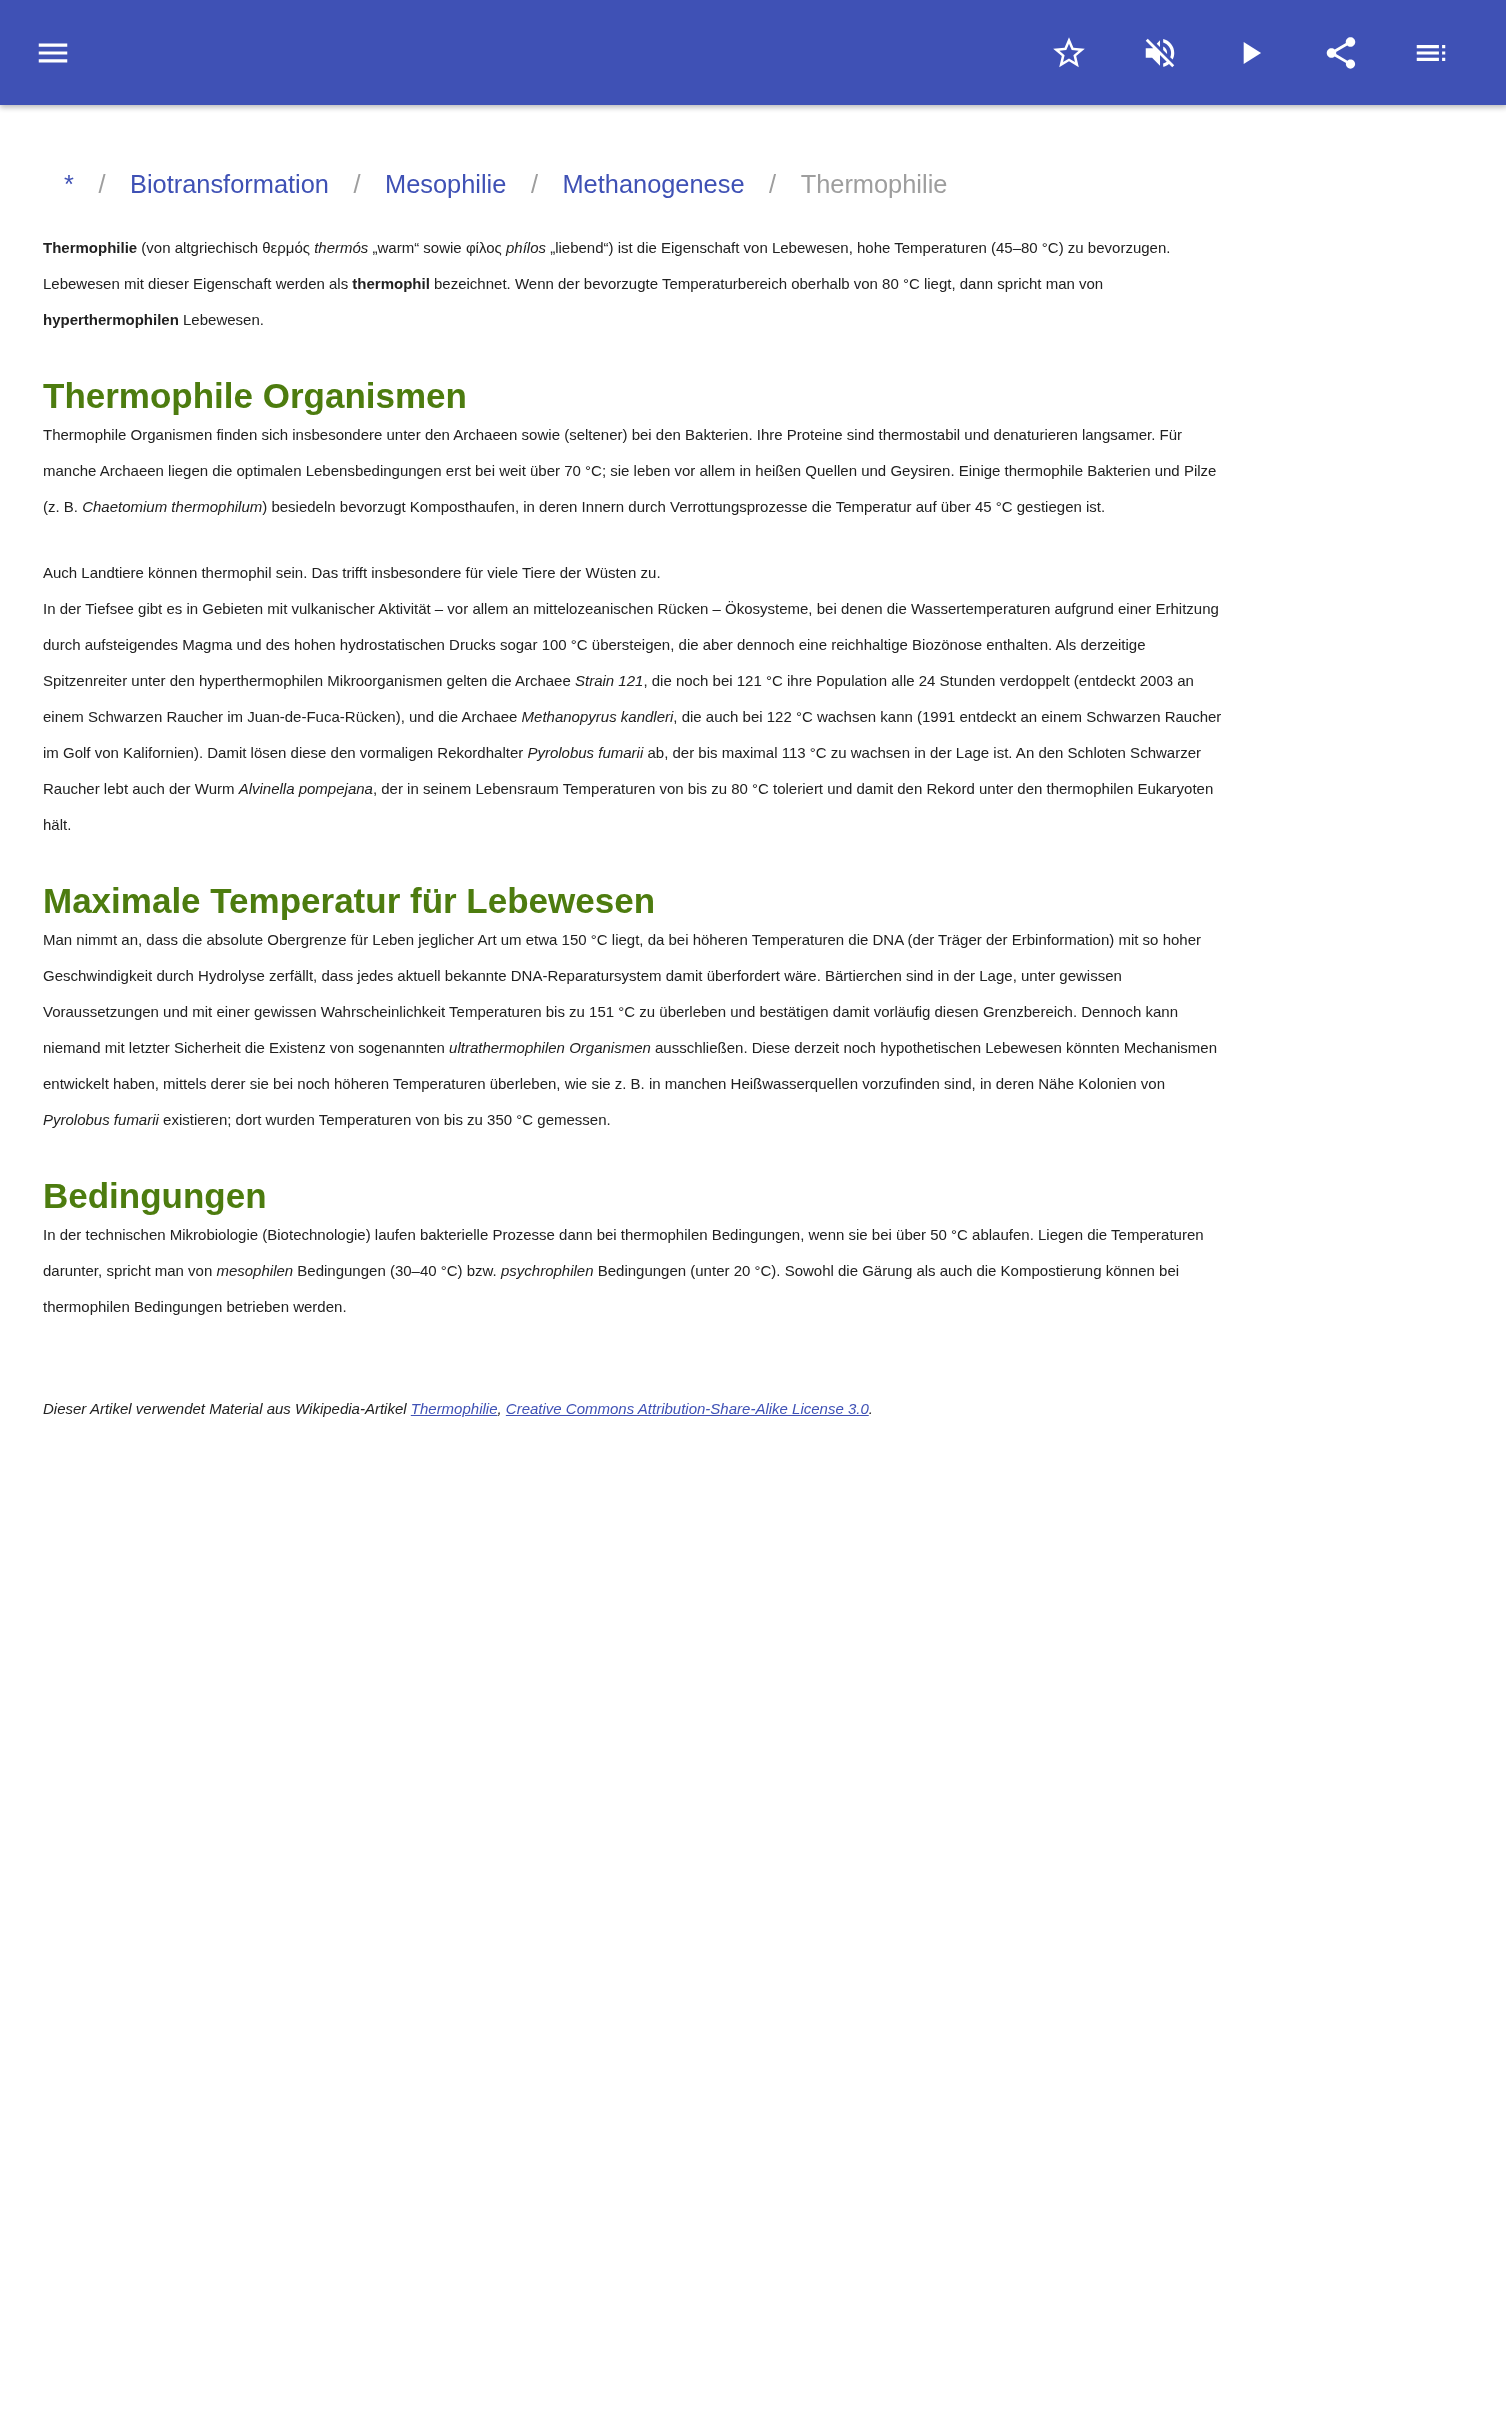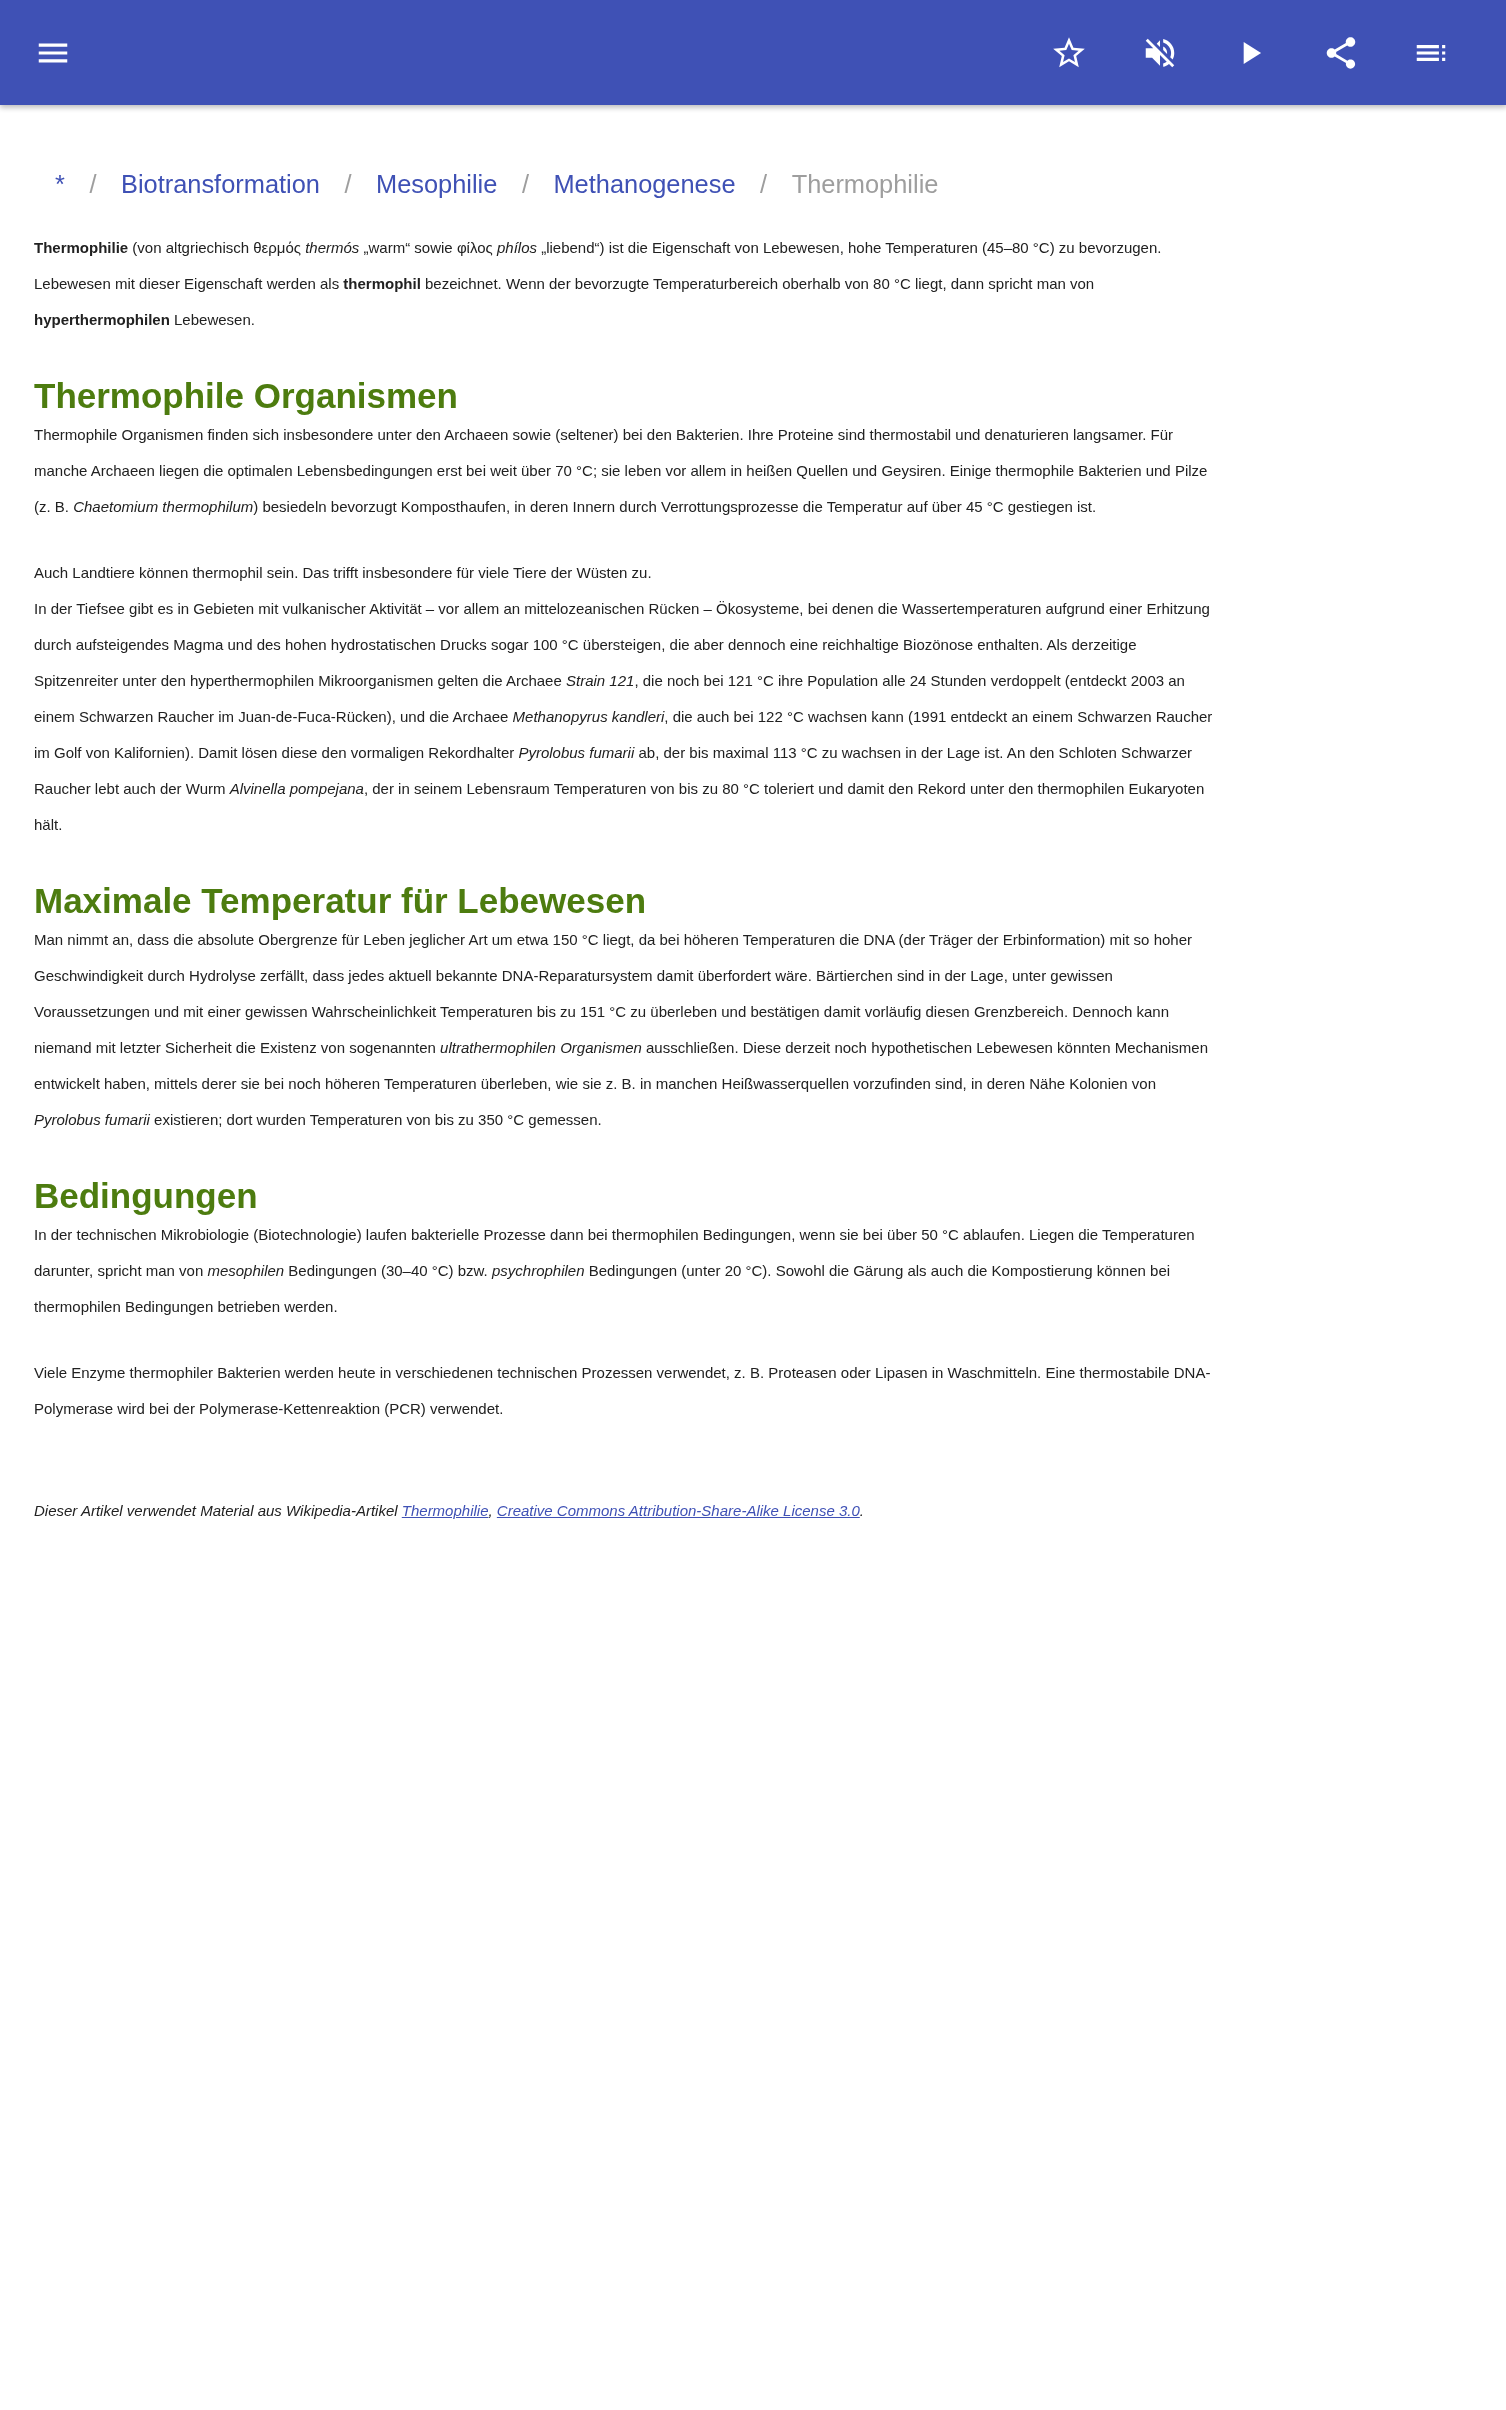--- a/index.html
+++ b/index.html
@@ -10,21 +10,21 @@
       background: #3f51b5;
       box-shadow: 0 2.8px 5.6px rgba(0,0,0,0.28);
       z-index: 2;
     }
     .appbar .icon-btn {
       position: absolute; top: 24.5px; width: 56px; height: 56px;
       display: flex; align-items: center; justify-content: center; cursor: pointer;
     }
     .appbar svg { width: 38px; height: 38px; fill: #ffffff; }
     .content {
-      position: absolute; top: 105px; left: 4px; width: 1239px;
+      position: absolute; top: 105px; left: 13px; width: 1239px;
       padding: 0 30px;
     }
     .breadcrumb {
       margin-top: 60px; padding-left: 21px;
       font-size: 25.4px; line-height: 38px; white-space: nowrap;
     }
     .breadcrumb .crumb { color: #3f51b5; text-decoration: none; cursor: pointer; }
     .breadcrumb .sep { color: #9e9e9e; margin: 0 24.5px; }
     .breadcrumb .current { color: #9e9e9e; }
     p.body {
@@ -95,18 +95,17 @@
   </section>
 
   <section>
     <h2>Maximale Temperatur für Lebewesen</h2>
     <p class="body"><span>Man nimmt an, dass die absolute Obergrenze für Leben jeglicher Art um etwa 150 °C liegt, da bei höheren Temperaturen die DNA (der Träger der Erbinformation) mit so hoher Geschwindigkeit durch Hydrolyse zerfällt, dass jedes aktuell bekannte DNA-Reparatursystem damit überfordert wäre. Bärtierchen sind in der Lage, unter gewissen Voraussetzungen und mit einer gewissen Wahrscheinlichkeit Temperaturen bis zu 151 °C zu überleben und bestätigen damit vorläufig diesen Grenzbereich. Dennoch kann niemand mit letzter Sicherheit die Existenz von sogenannten </span><em>ultrathermophilen Organismen</em><span> ausschließen. Diese derzeit noch hypothetischen Lebewesen könnten Mechanismen entwickelt haben, mittels derer sie bei noch höheren Temperaturen überleben, wie sie z. B. in manchen Heißwasserquellen vorzufinden sind, in deren Nähe Kolonien von </span><em>Pyrolobus fumarii</em><span> existieren; dort wurden Temperaturen von bis zu 350 °C gemessen.</span></p>
   </section>
 
   <section>
     <h2>Bedingungen</h2>
     <p class="body"><span>In der technischen Mikrobiologie (Biotechnologie) laufen bakterielle Prozesse dann bei thermophilen Bedingungen, wenn sie bei über 50 °C ablaufen. Liegen die Temperaturen darunter, spricht man von </span><em>mesophilen</em><span> Bedingungen (30–40 °C) bzw. </span><em>psychrophilen</em><span> Bedingungen (unter 20 °C). Sowohl die Gärung als auch die Kompostierung können bei thermophilen Bedingungen betrieben werden.</span></p>
-    <p class="body p-gap">Viele Enzyme thermophiler Bakterien werden heute in verschiedenen technischen Prozessen verwendet, z. B. Proteasen oder Lipasen in Waschmitteln. Eine thermostabile DNA-Polymerase wird bei der Polymerase-Kettenreaktion (PCR) verwendet.</p>
   </section>
 
   <p class="body attribution"><span>Dieser Artikel verwendet Material aus Wikipedia-Artikel </span><a class="link">Thermophilie</a><span>, </span><a class="link">Creative Commons Attribution-Share-Alike License 3.0</a><span>.</span></p>
 </main>
 
 
 </body></html>

